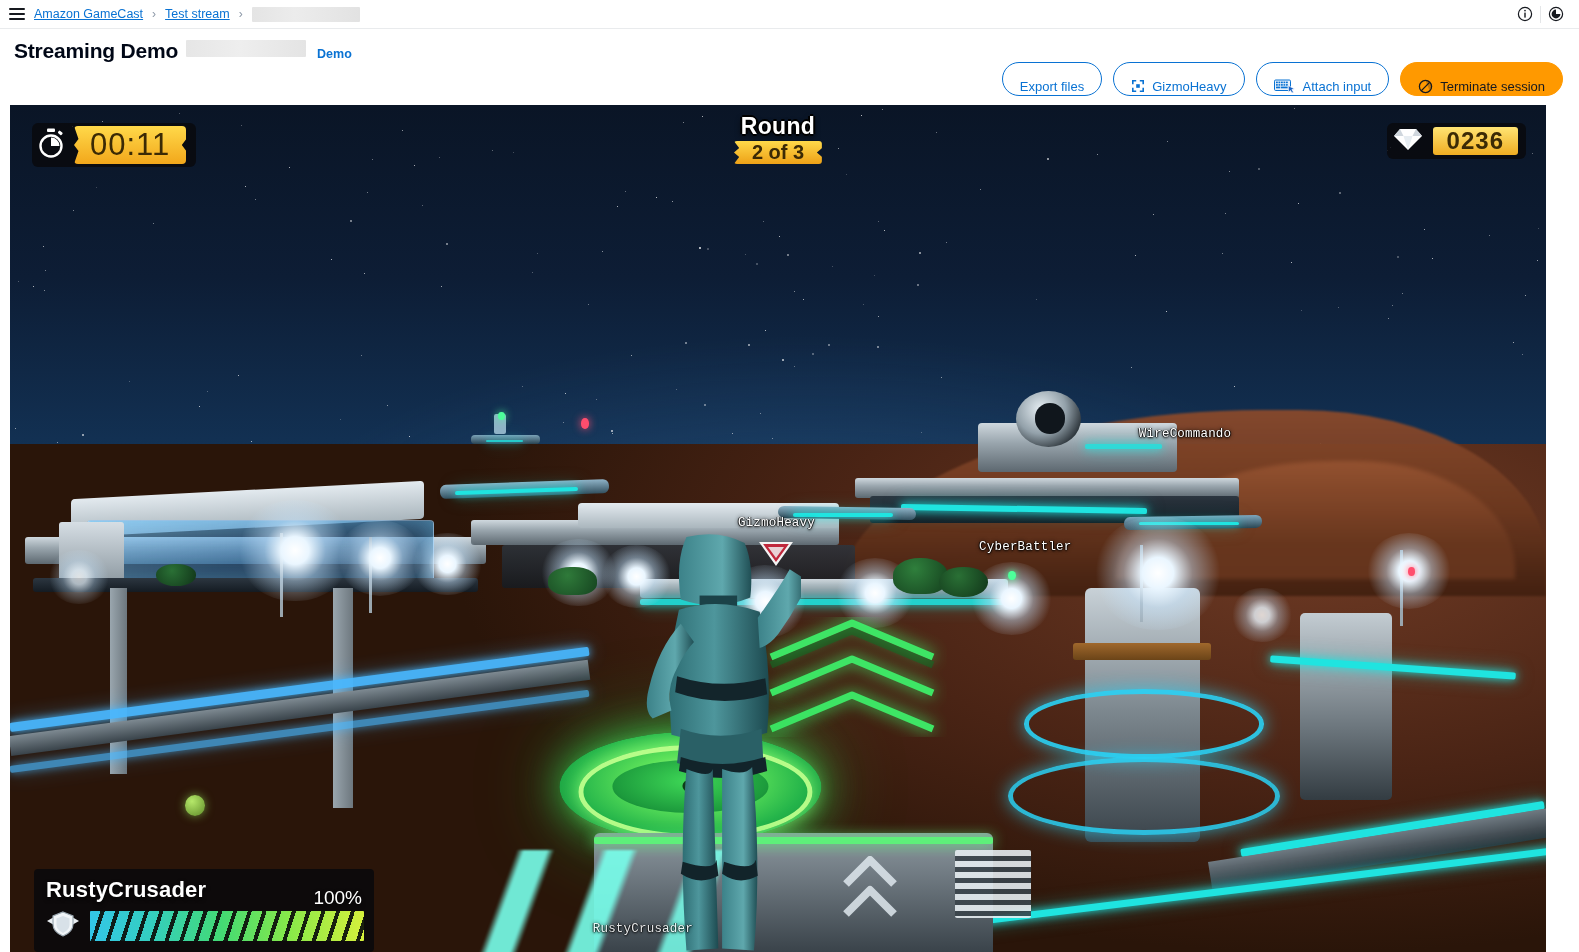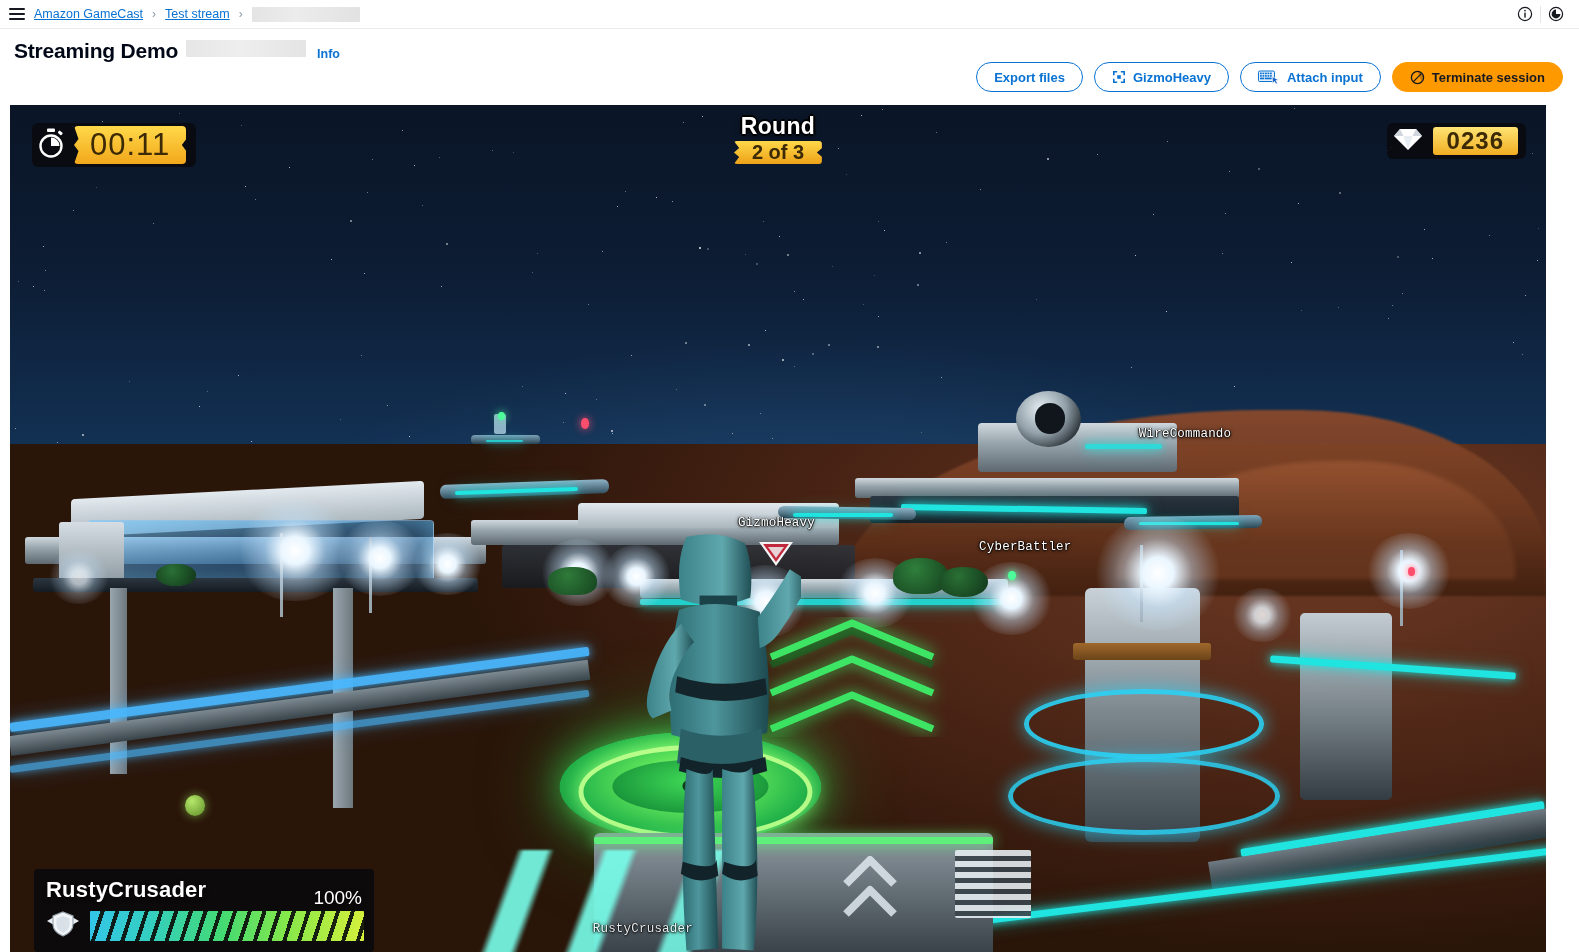--- a/index.html
+++ b/index.html
@@ -66,23 +66,23 @@
   .meta-redacted{
     display:inline-block;width:34px;height:13px;margin:0 4px;
     background:#e6e6e6;border-radius:1px;position:relative;top:2px;
   }
 
   
   .actions{
     position:absolute;right:16px;top:33px;display:flex;align-items:center;gap:11px;
   }
   .btn{
-    display:flex;align-items:center;gap:7px;
-    height:30px;padding:4px 17px;border-radius:17px;
-    font-size:13px;font-weight:700;cursor:pointer;white-space:nowrap;
+    display:flex;align-items:flex-start;gap:7px;
+    height:30px;padding:16px 17px;border-radius:17px;
+    font-size:13px;font-weight:400;cursor:pointer;white-space:nowrap;
     box-sizing:border-box;
   }
   .btn-normal{
     border:1.5px solid #0972d3;color:#0972d3;background:#fff;
   }
   .btn-primary{
     border:1.5px solid #ff9900;color:#16191f;background:#ff9900;
   }
   .btn .bicon{display:flex;align-items:center;}
 
@@ -291,21 +291,21 @@
           <path d="M8 3.6 A4.4 4.4 0 1 0 12.4 8 L8 8 Z" fill="#16191f"></path>
         </svg>
       </div>
     </div>
   </div>
 
   <div class="header">
     <div class="title-row">
       <span class="page-title">Streaming Demo</span>
       <span class="title-redacted"></span>
-      <span class="info-link">Info</span>
+      <span class="info-link">Demo</span>
     </div>
 
     <div class="actions">
       <div class="btn btn-normal">
         <span>Export files</span>
       </div>
       <div class="btn btn-normal">
         <span class="bicon">
           <svg width="14" height="14" viewBox="0 0 14 14">
             <path d="M1 1h4.2v1.6H2.6v2.6H1V1zM8.8 1H13v4.2h-1.6V2.6H8.8V1zM1 8.8h1.6v2.6h2.6V13H1V8.8zM11.4 8.8H13V13H8.8v-1.6h2.6V8.8z" fill="#0972d3"></path>

